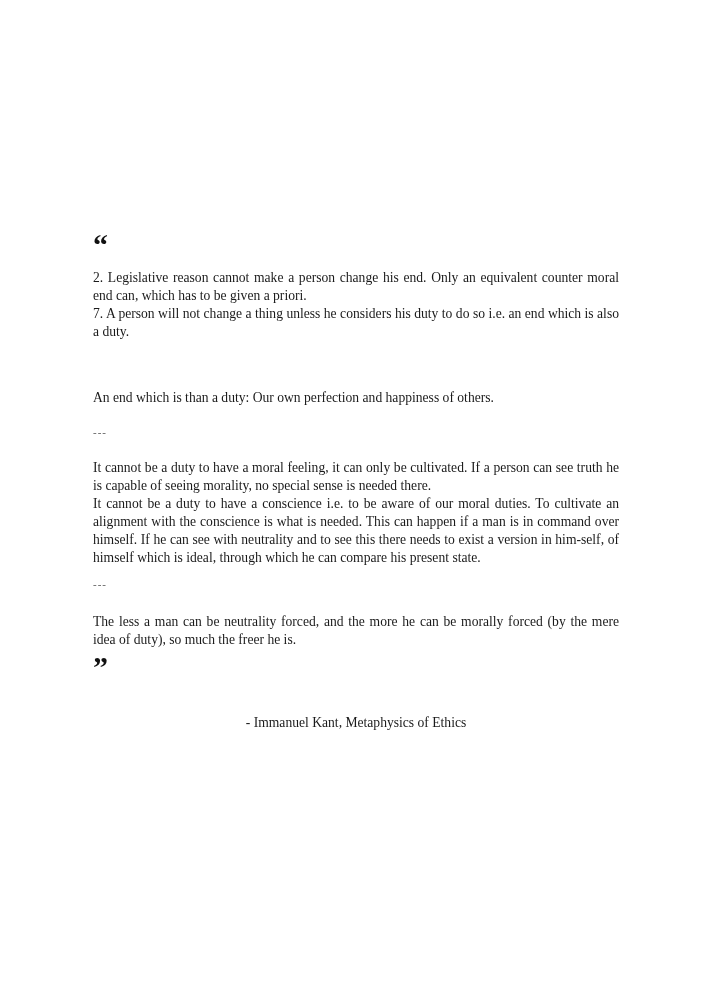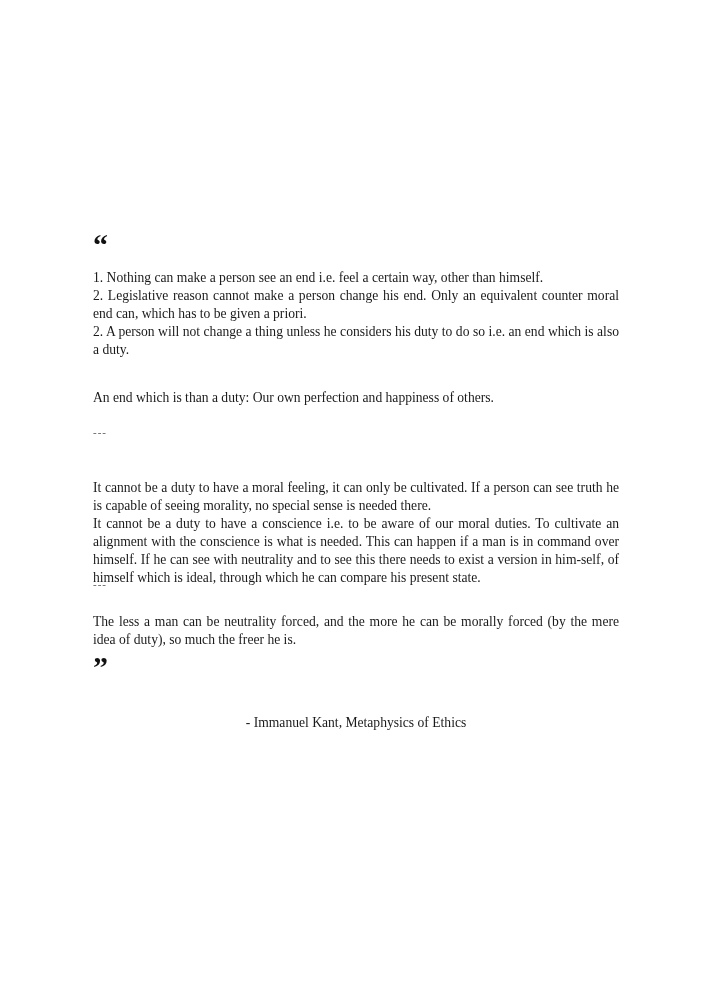--- a/index.html
+++ b/index.html
@@ -21,35 +21,34 @@
       position: absolute; left: 0; width: 526px;
       font-size: 13.6px; line-height: 18px;
       text-align: justify;
     }
     .block p { margin: 0; }
     .block .last-line { text-align-last: left; }
     .sep { position: absolute; left: 0; font-size: 11px; color: #555; letter-spacing: 1px; }
     .list  { top: 269px; }
     .def   { top: 389px; }
     .sep1  { top: 426px; }
-    .para2 { top: 479px; }
+    .para2 { top: 459px; }
     .sep2  { top: 578px; }
     .para3 { top: 613px; }
     .attrib { top: 714px; text-align: center; }
   </style>
 </head>
 <body>
 
 <div class="page">
   <div class="quote-mark quote-open">“</div>
 
   <div class="block list">
-    <p class="last-line">1. Nothing can make a person see an end i.e. feel a certain way, other than himself.</p>
     <p class="last-line">2. Legislative reason cannot make a person change his end. Only an equivalent counter moral end can, which has to be given a priori.</p>
-    <p class="last-line">2. A person will not change a thing unless he considers his duty to do so i.e. an end which is also a duty.</p>
+    <p class="last-line">7. A person will not change a thing unless he considers his duty to do so i.e. an end which is also a duty.</p>
   </div>
 
   <div class="block def">
     <p class="last-line">An end which is than a duty: Our own perfection and happiness of others.</p>
   </div>
 
   <div class="sep sep1">---</div>
 
   <div class="block para2">
     <p class="last-line">It cannot be a duty to have a moral feeling, it can only be cultivated. If a person can see truth he is capable of seeing morality, no special sense is needed there.</p>

